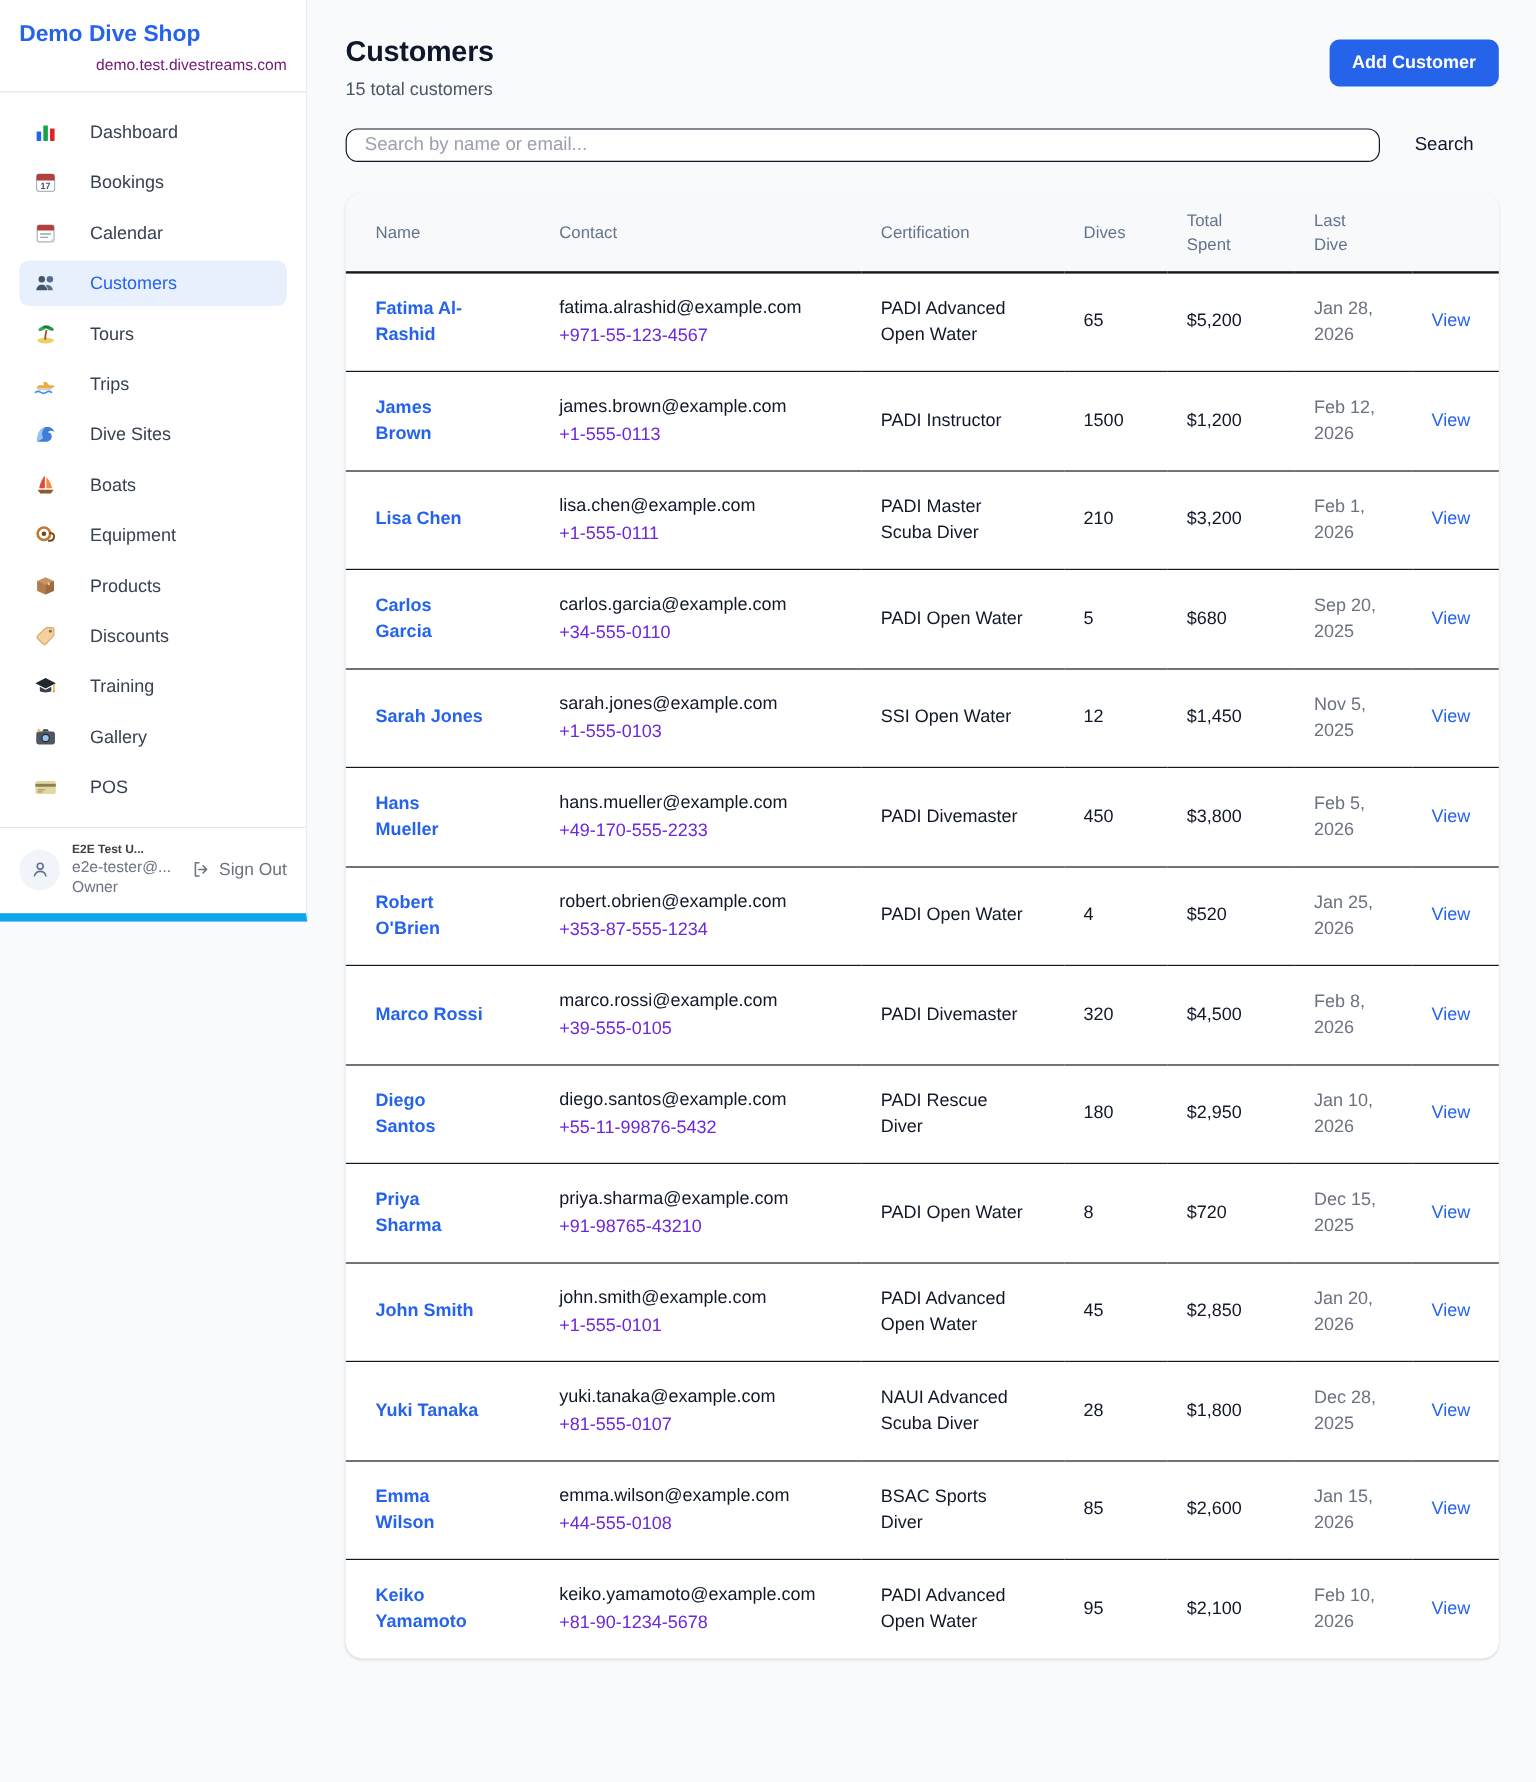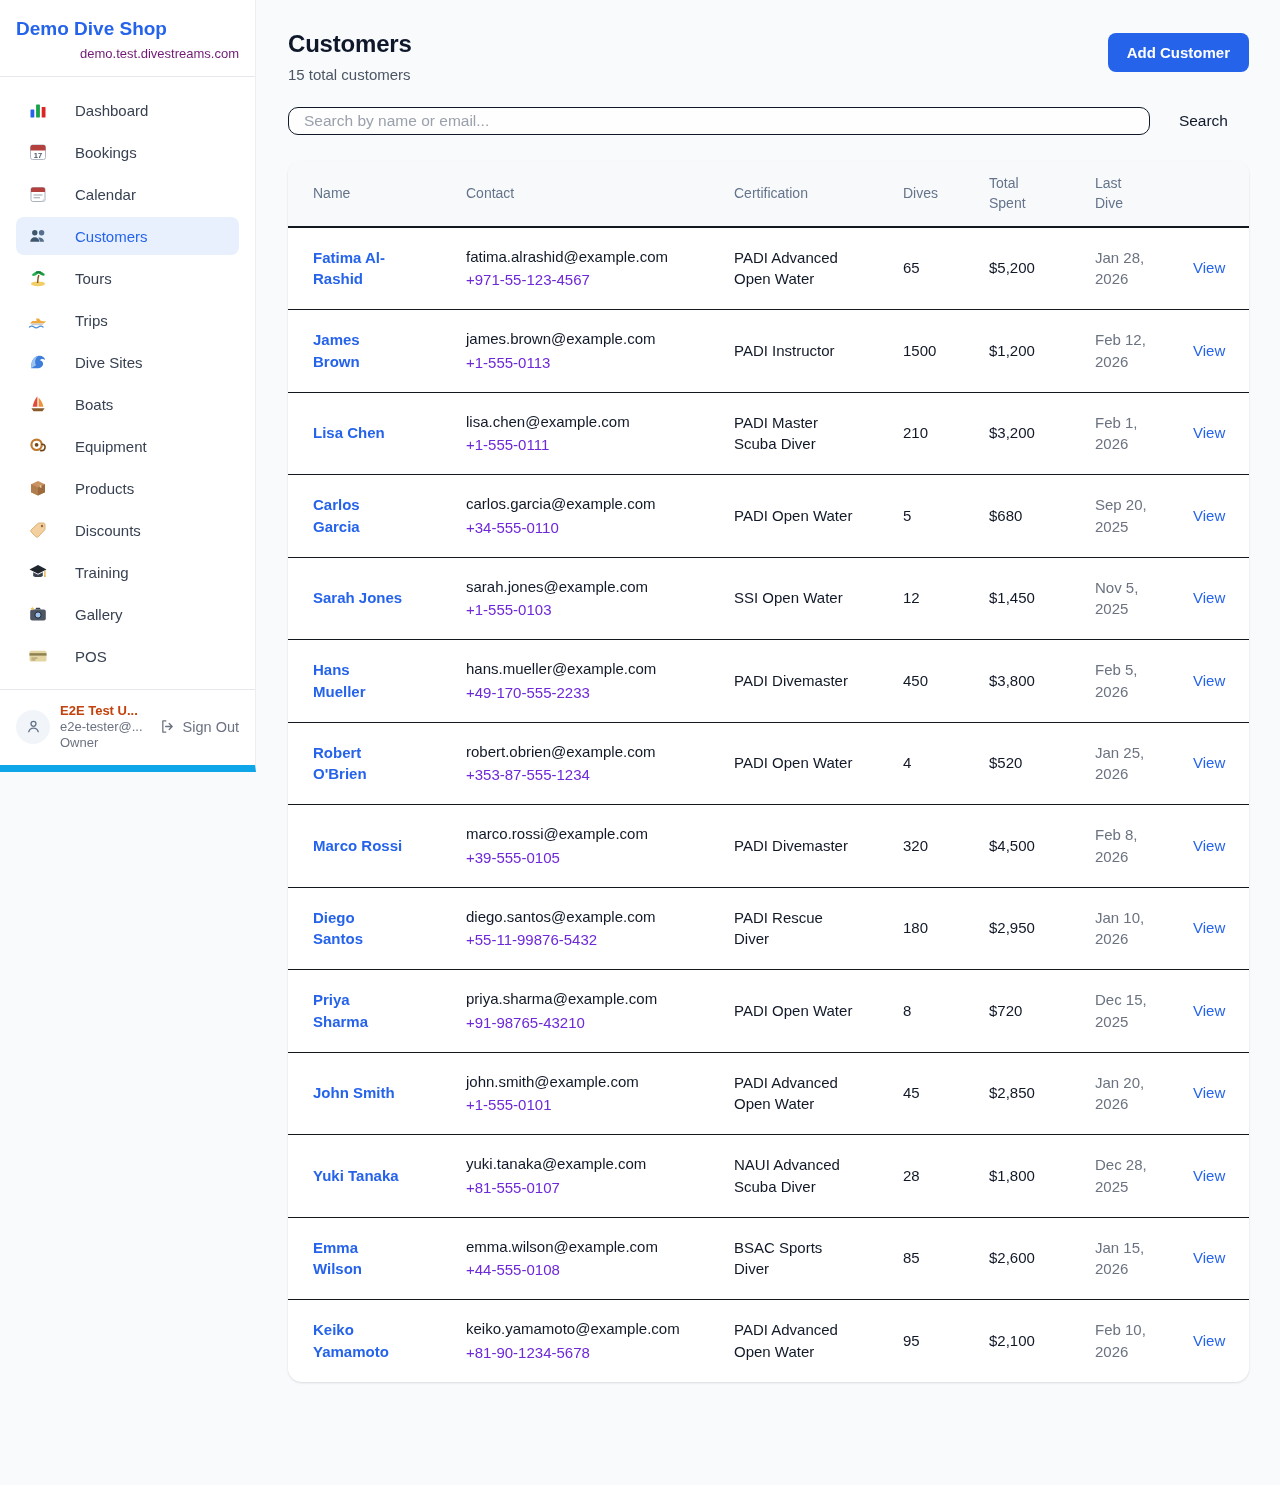--- a/index.html
+++ b/index.html
@@ -36,21 +36,21 @@
     padding: 13px 16px 15px;
     display: flex; align-items: center; gap: 10px;
   }
   .avatar {
     width: 34px; height: 34px; border-radius: 50%;
     background: #f1f5f9; flex: none;
     display: flex; align-items: center; justify-content: center;
   }
   .avatar svg { width: 19px; height: 19px; }
   .user-info { flex: 1; min-width: 0; }
-  .user-name { font-size: 13px; font-weight: bold; color: #c2410c; white-space: nowrap; overflow: hidden; }
+  .user-name { font-size: 10px; font-weight: bold; color: #404040; white-space: nowrap; overflow: hidden; }
   .user-email, .user-role { font-size: 13px; color: #6b7280; white-space: nowrap; overflow: hidden; margin-top: 1px; }
   .signout {
     display: flex; align-items: center; gap: 7px; flex: none;
     background: none; border: none; cursor: pointer;
     color: #6b7280; font-size: 14.5px; font-family: inherit;
   }
   .signout svg { width: 17px; height: 17px; }
 
   
   .main { margin-left: 256px; padding: 30px 31px 30px 32px; }

